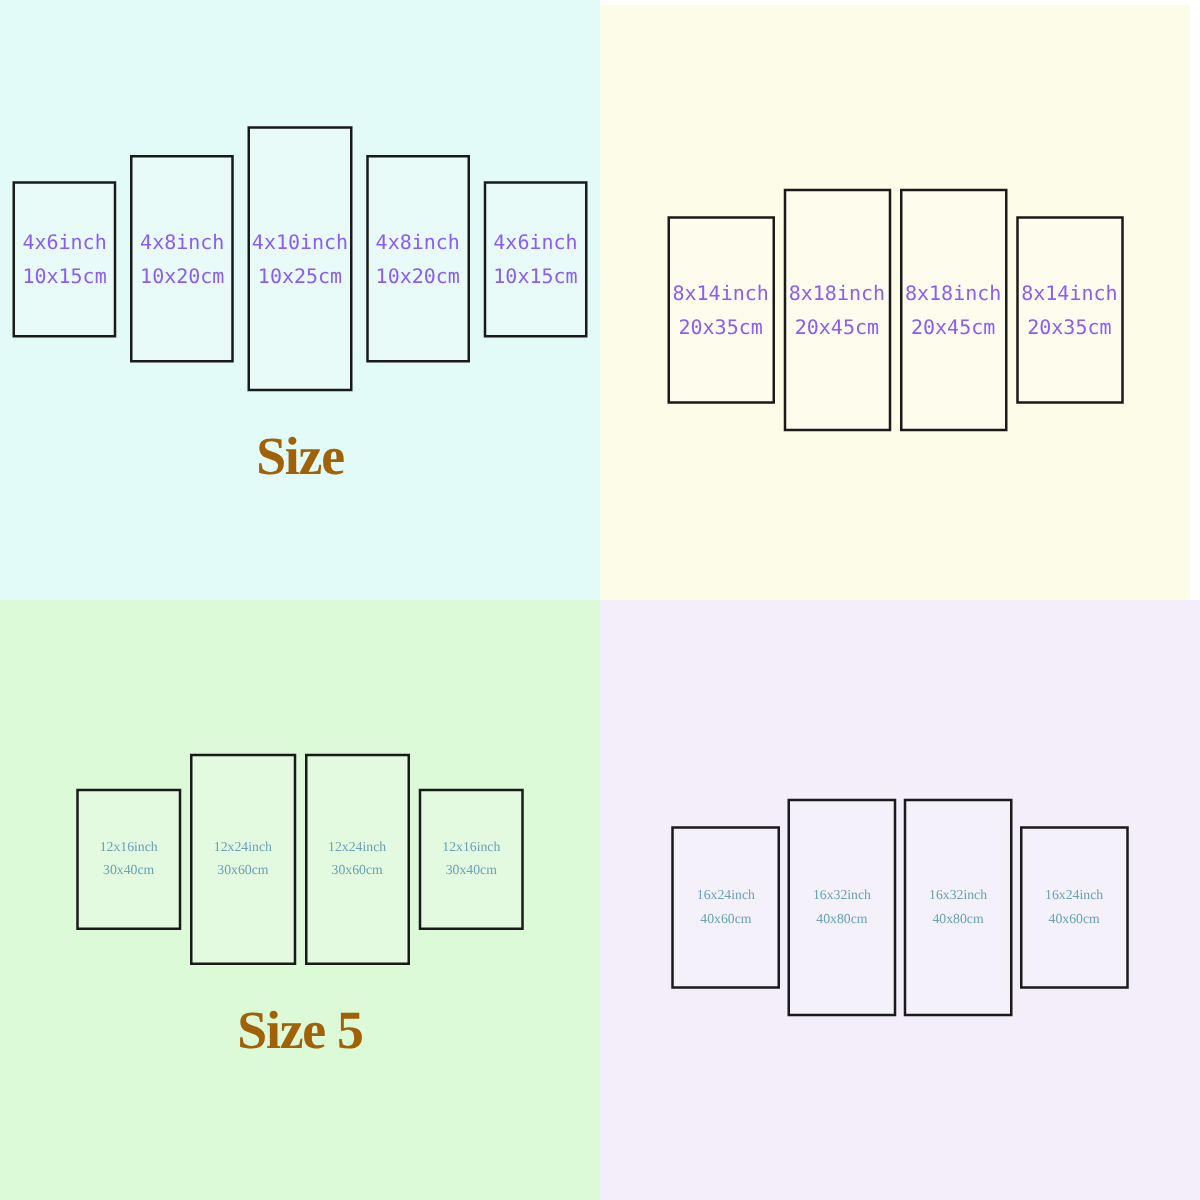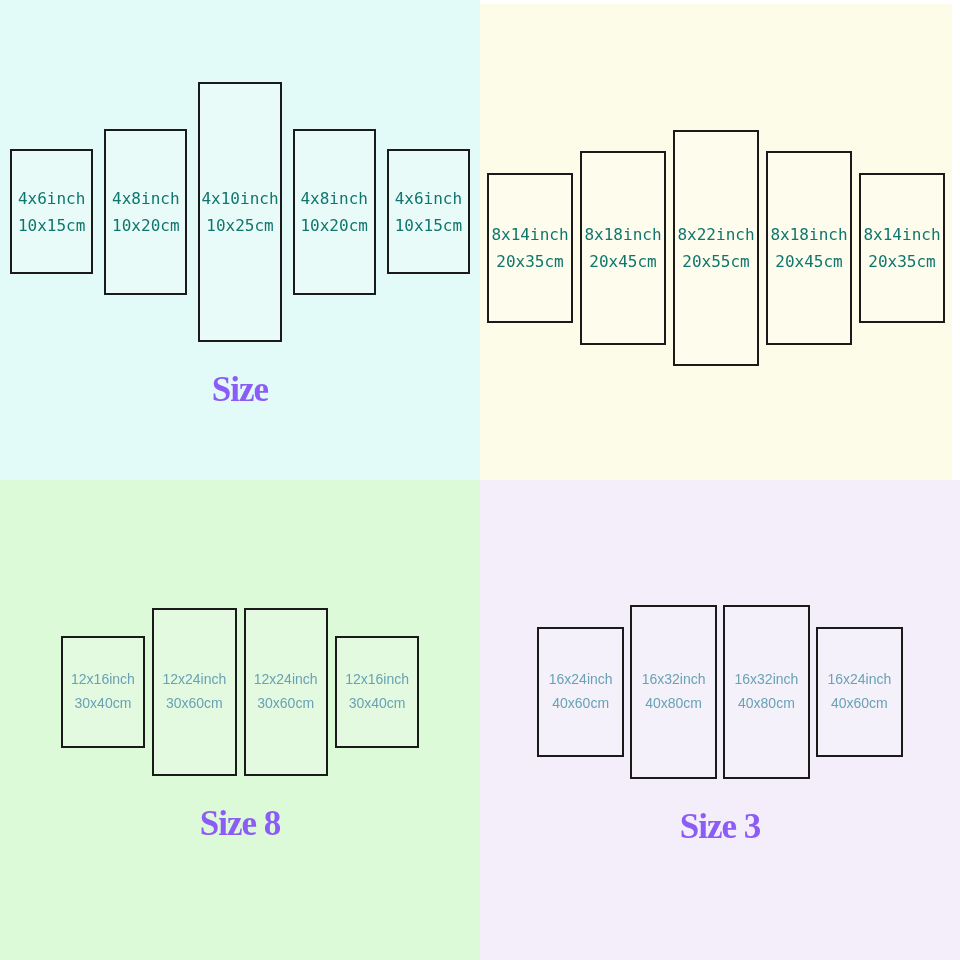--- a/index.html
+++ b/index.html
@@ -42,38 +42,38 @@
     border: 2.5px solid #1a1a1a;
     display: flex;
     align-items: center;
     justify-content: center;
     flex: 0 0 auto;
   }
   .panel-label {
     text-align: center;
     white-space: nowrap;
     line-height: 1.7;
-    color: #0f766e;
+    color: #8b5cf6;
   }
   .q0 .panel-label, .q1 .panel-label {
     font-family: "DejaVu Sans Mono", monospace;
     font-size: 16px;
   }
   .q2 .panel-label, .q3 .panel-label {
-    font-family: Liberation Sans, sans-serif;
-    font-size: 14px;
+    font-family: Liberation Serif, serif;
+    font-size: 11px;
     color: #68a2b4;
   }
   .quad-title {
     margin-top: 28px;
     font-family: "Liberation Serif", "DejaVu Serif", serif;
     font-weight: bold;
-    font-size: 35px;
+    font-size: 43px;
     line-height: 1.15;
-    color: #8b5cf6;
+    color: #a16207;
     letter-spacing: -1px;
   }
 </style>
 </head>
 <body>
 
 <div class="grid">
 
   <section class="quadrant q0" style="background: rgb(226, 250, 248);">
     <div class="panel-row">
@@ -82,21 +82,21 @@
           <div>4x6inch</div>
           <div>10x15cm</div>
         </div>
       </div>
       <div class="panel" style="width: 83.2px; height: 166.4px; background: rgba(255, 255, 255, 0.22);">
         <div class="panel-label">
           <div>4x8inch</div>
           <div>10x20cm</div>
         </div>
       </div>
-      <div class="panel" style="width: 83.2px; height: 260px; background: rgba(255, 255, 255, 0.22);">
+      <div class="panel" style="width: 83.2px; height: 212px; background: rgba(255, 255, 255, 0.22);">
         <div class="panel-label">
           <div>4x10inch</div>
           <div>10x25cm</div>
         </div>
       </div>
       <div class="panel" style="width: 83.2px; height: 166.4px; background: rgba(255, 255, 255, 0.22);">
         <div class="panel-label">
           <div>4x8inch</div>
           <div>10x20cm</div>
         </div>
@@ -118,26 +118,20 @@
           <div>8x14inch</div>
           <div>20x35cm</div>
         </div>
       </div>
       <div class="panel" style="width: 86px; height: 193.5px; background: rgba(255, 255, 255, 0.22);">
         <div class="panel-label">
           <div>8x18inch</div>
           <div>20x45cm</div>
         </div>
       </div>
-      <div class="panel" style="width: 86px; height: 236.5px; background: rgba(255, 255, 255, 0.22);">
-        <div class="panel-label">
-          <div>8x22inch</div>
-          <div>20x55cm</div>
-        </div>
-      </div>
       <div class="panel" style="width: 86px; height: 193.5px; background: rgba(255, 255, 255, 0.22);">
         <div class="panel-label">
           <div>8x18inch</div>
           <div>20x45cm</div>
         </div>
       </div>
       <div class="panel" style="width: 86px; height: 150.5px; background: rgba(255, 255, 255, 0.22);">
         <div class="panel-label">
           <div>8x14inch</div>
           <div>20x35cm</div>
@@ -166,21 +160,21 @@
           <div>30x60cm</div>
         </div>
       </div>
       <div class="panel" style="width: 84.36px; height: 112.48px; background: rgba(255, 255, 255, 0.22);">
         <div class="panel-label">
           <div>12x16inch</div>
           <div>30x40cm</div>
         </div>
       </div>
     </div>
-    <div class="quad-title">Size 8</div>
+    <div class="quad-title">Size 5</div>
   </section>
 
   <section class="quadrant q3" style="background: rgb(243, 238, 249);">
     <div class="panel-row">
       <div class="panel" style="width: 86.88px; height: 130.32px; background: rgba(255, 255, 255, 0.22);">
         <div class="panel-label">
           <div>16x24inch</div>
           <div>40x60cm</div>
         </div>
       </div>
@@ -196,16 +190,15 @@
           <div>40x80cm</div>
         </div>
       </div>
       <div class="panel" style="width: 86.88px; height: 130.32px; background: rgba(255, 255, 255, 0.22);">
         <div class="panel-label">
           <div>16x24inch</div>
           <div>40x60cm</div>
         </div>
       </div>
     </div>
-    <div class="quad-title">Size 3</div>
   </section>
 
 </div>
 
 </body></html>

